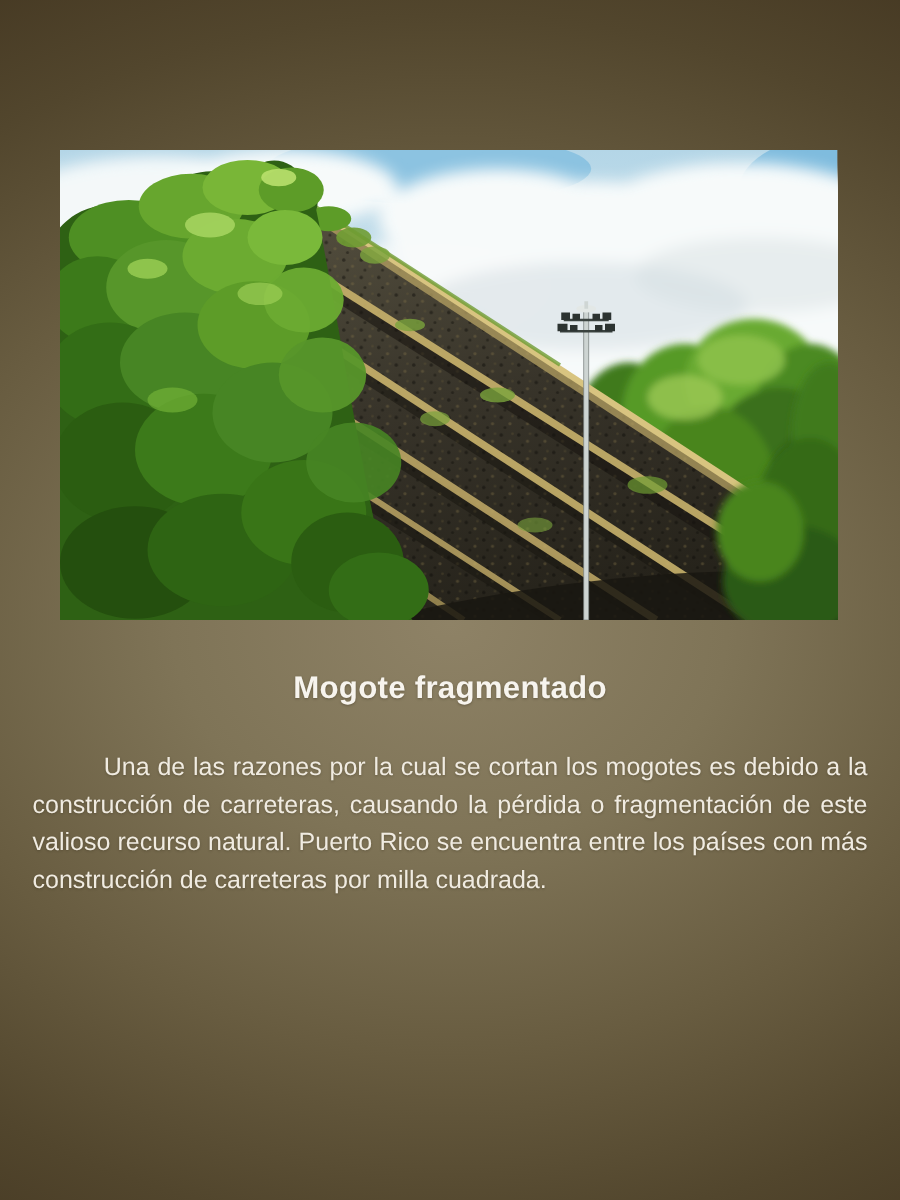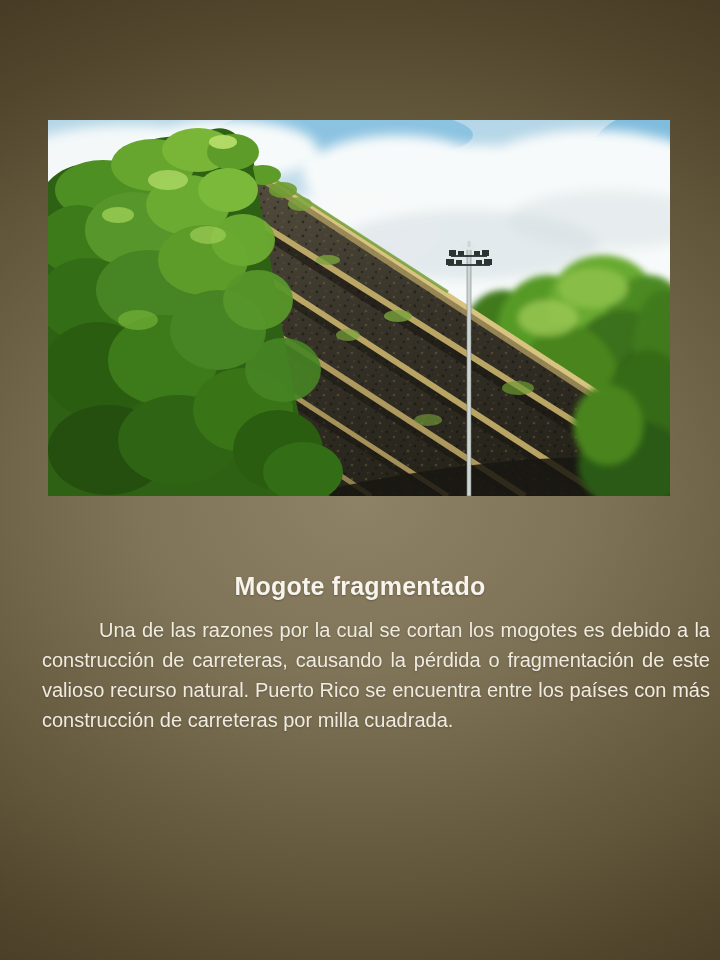--- a/index.html
+++ b/index.html
@@ -23,36 +23,36 @@
     top: 120px;
     width: 622px;
     height: 376px;
     margin: 0;
     overflow: hidden;
   }
   .photo svg { display: block; width: 100%; height: 100%; }
   .title {
     position: absolute;
     left: 0;
-    top: 572px;
+    top: 536px;
     width: 720px;
     margin: 0;
     text-align: center;
     font-size: 25px;
     font-weight: 700;
     color: #f7f4ee;
     letter-spacing: 0.2px;
     text-shadow: 0 1px 2px rgba(40,32,16,0.35);
   }
   .body-text {
     position: absolute;
     left: 26px;
     top: 599px;
     width: 668px;
-    margin: 16px;
+    margin: 0;
     font-size: 20px;
     line-height: 30px;
     color: #f0ebe1;
     text-align: justify;
     text-indent: 57px;
     text-shadow: 0 1px 2px rgba(40,32,16,0.3);
   }
 </style>
 </head>
 <body>

